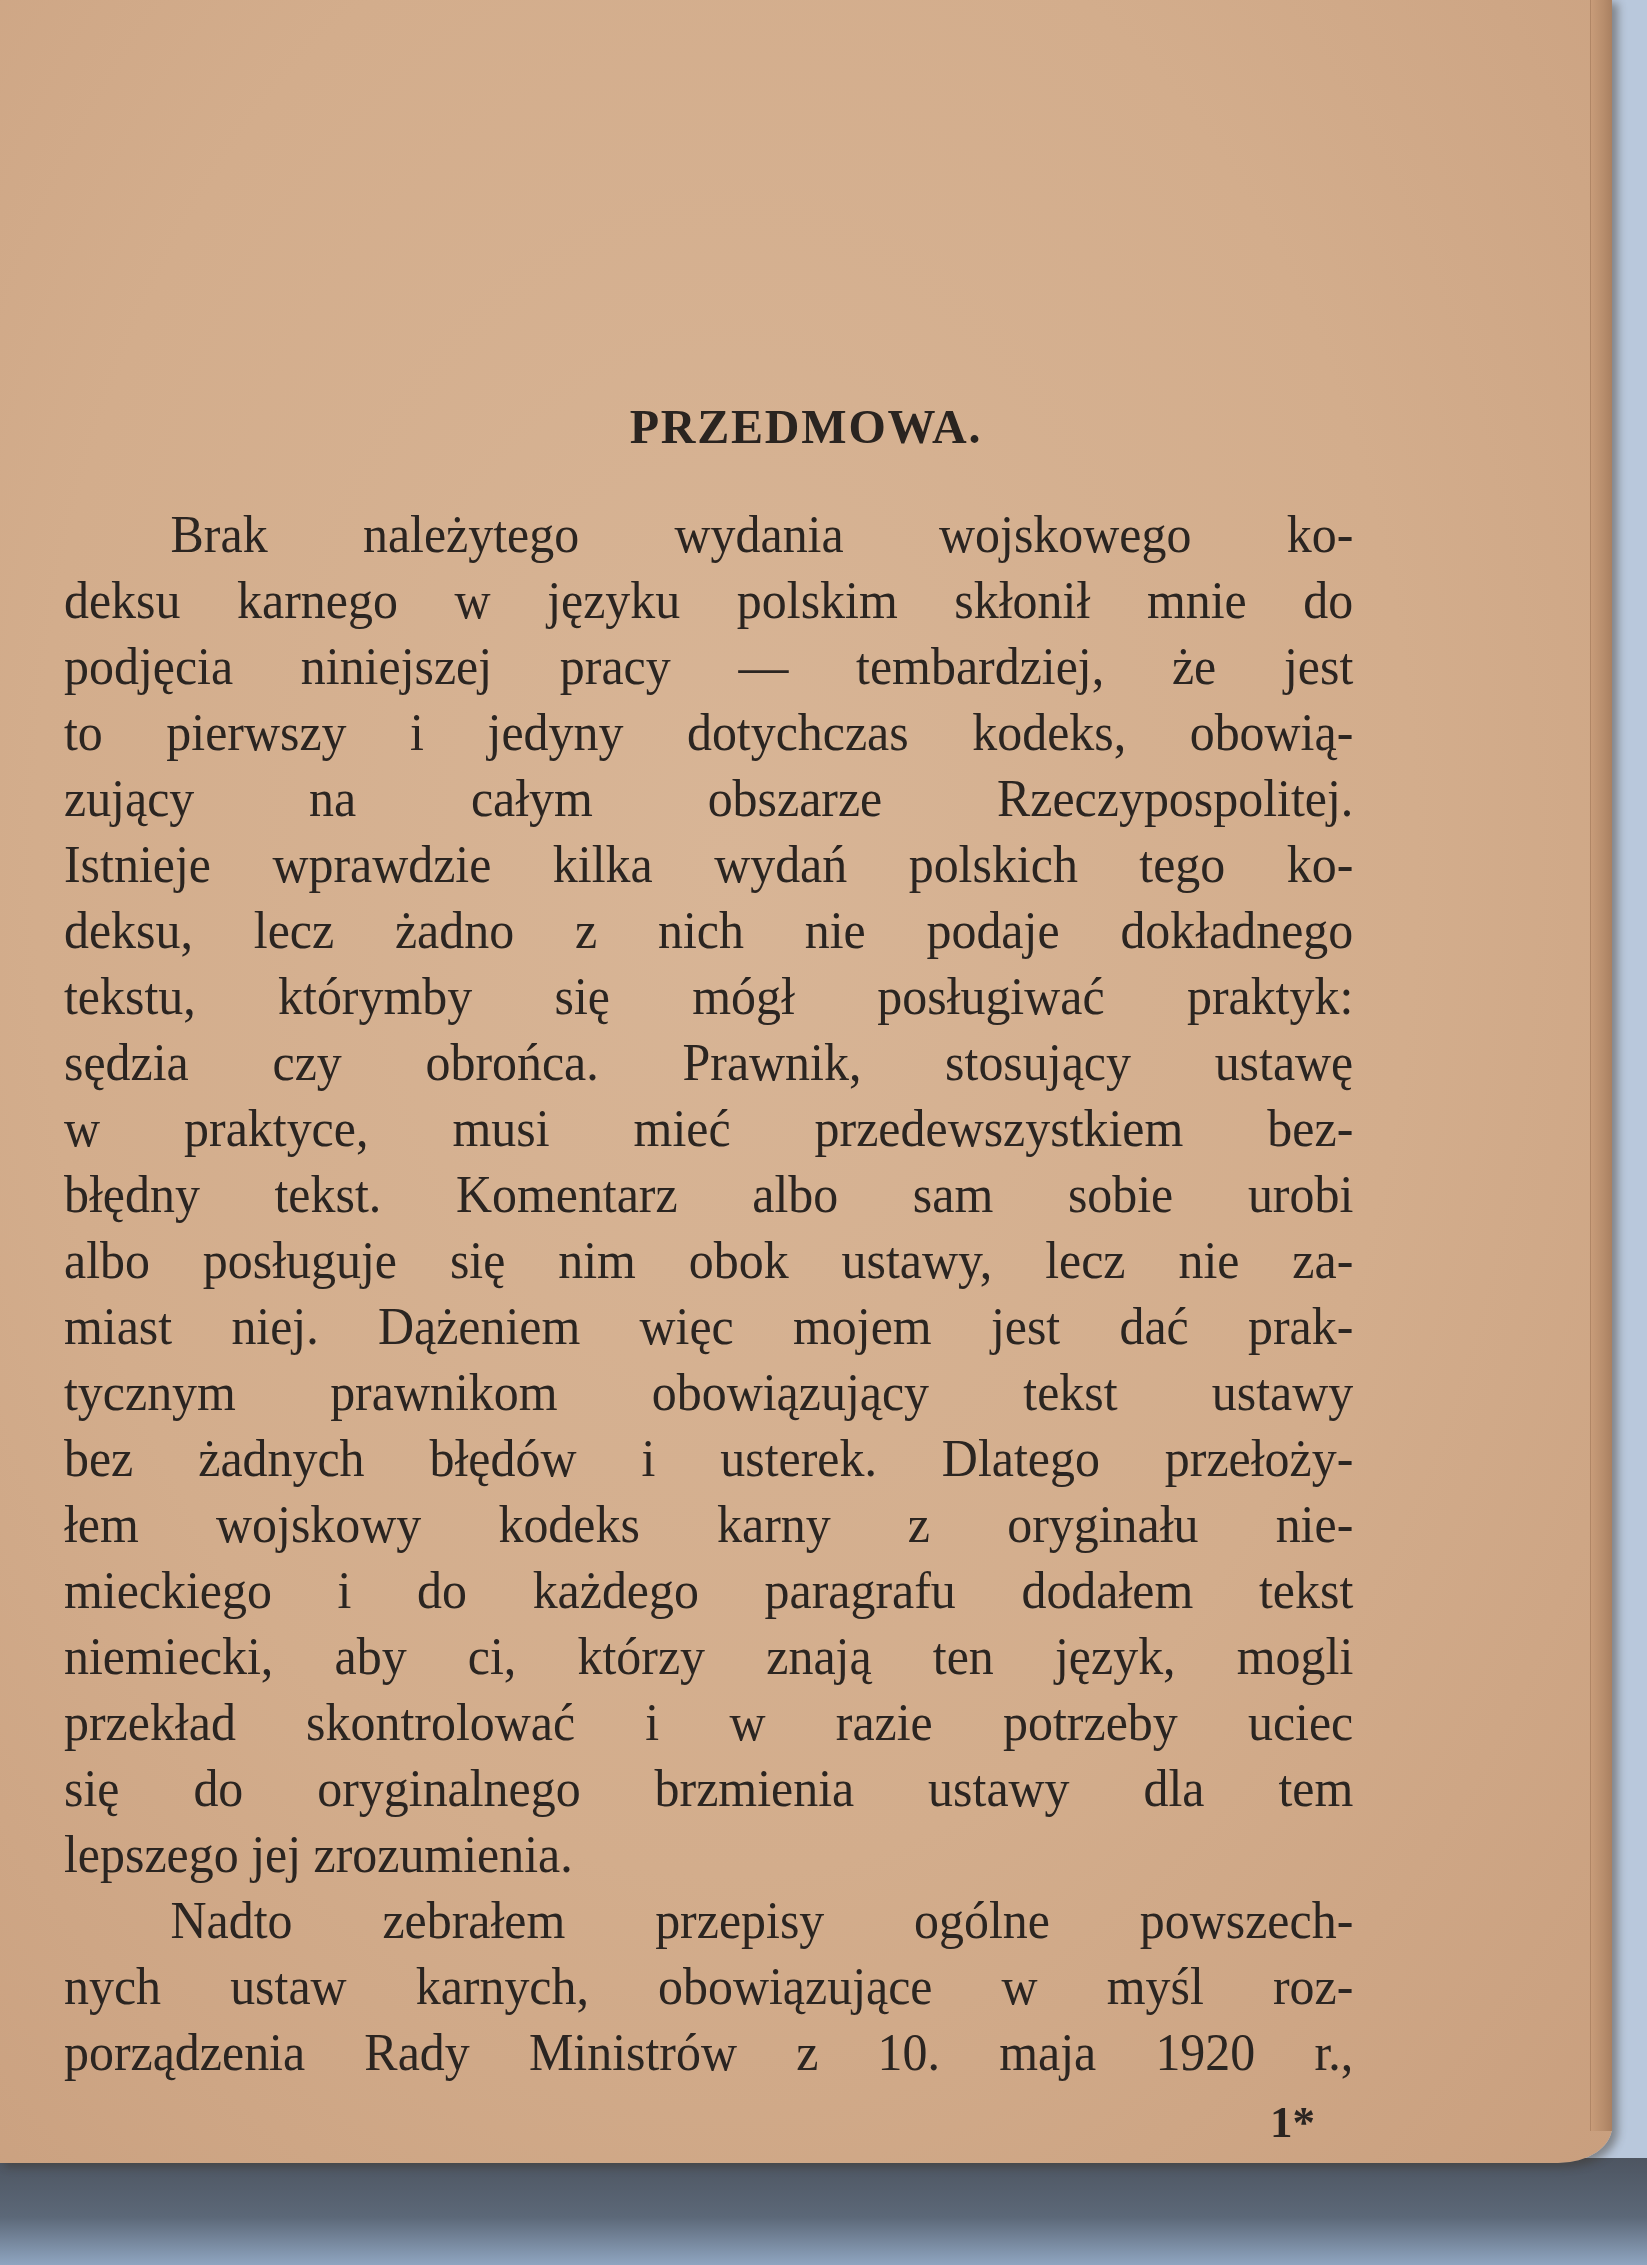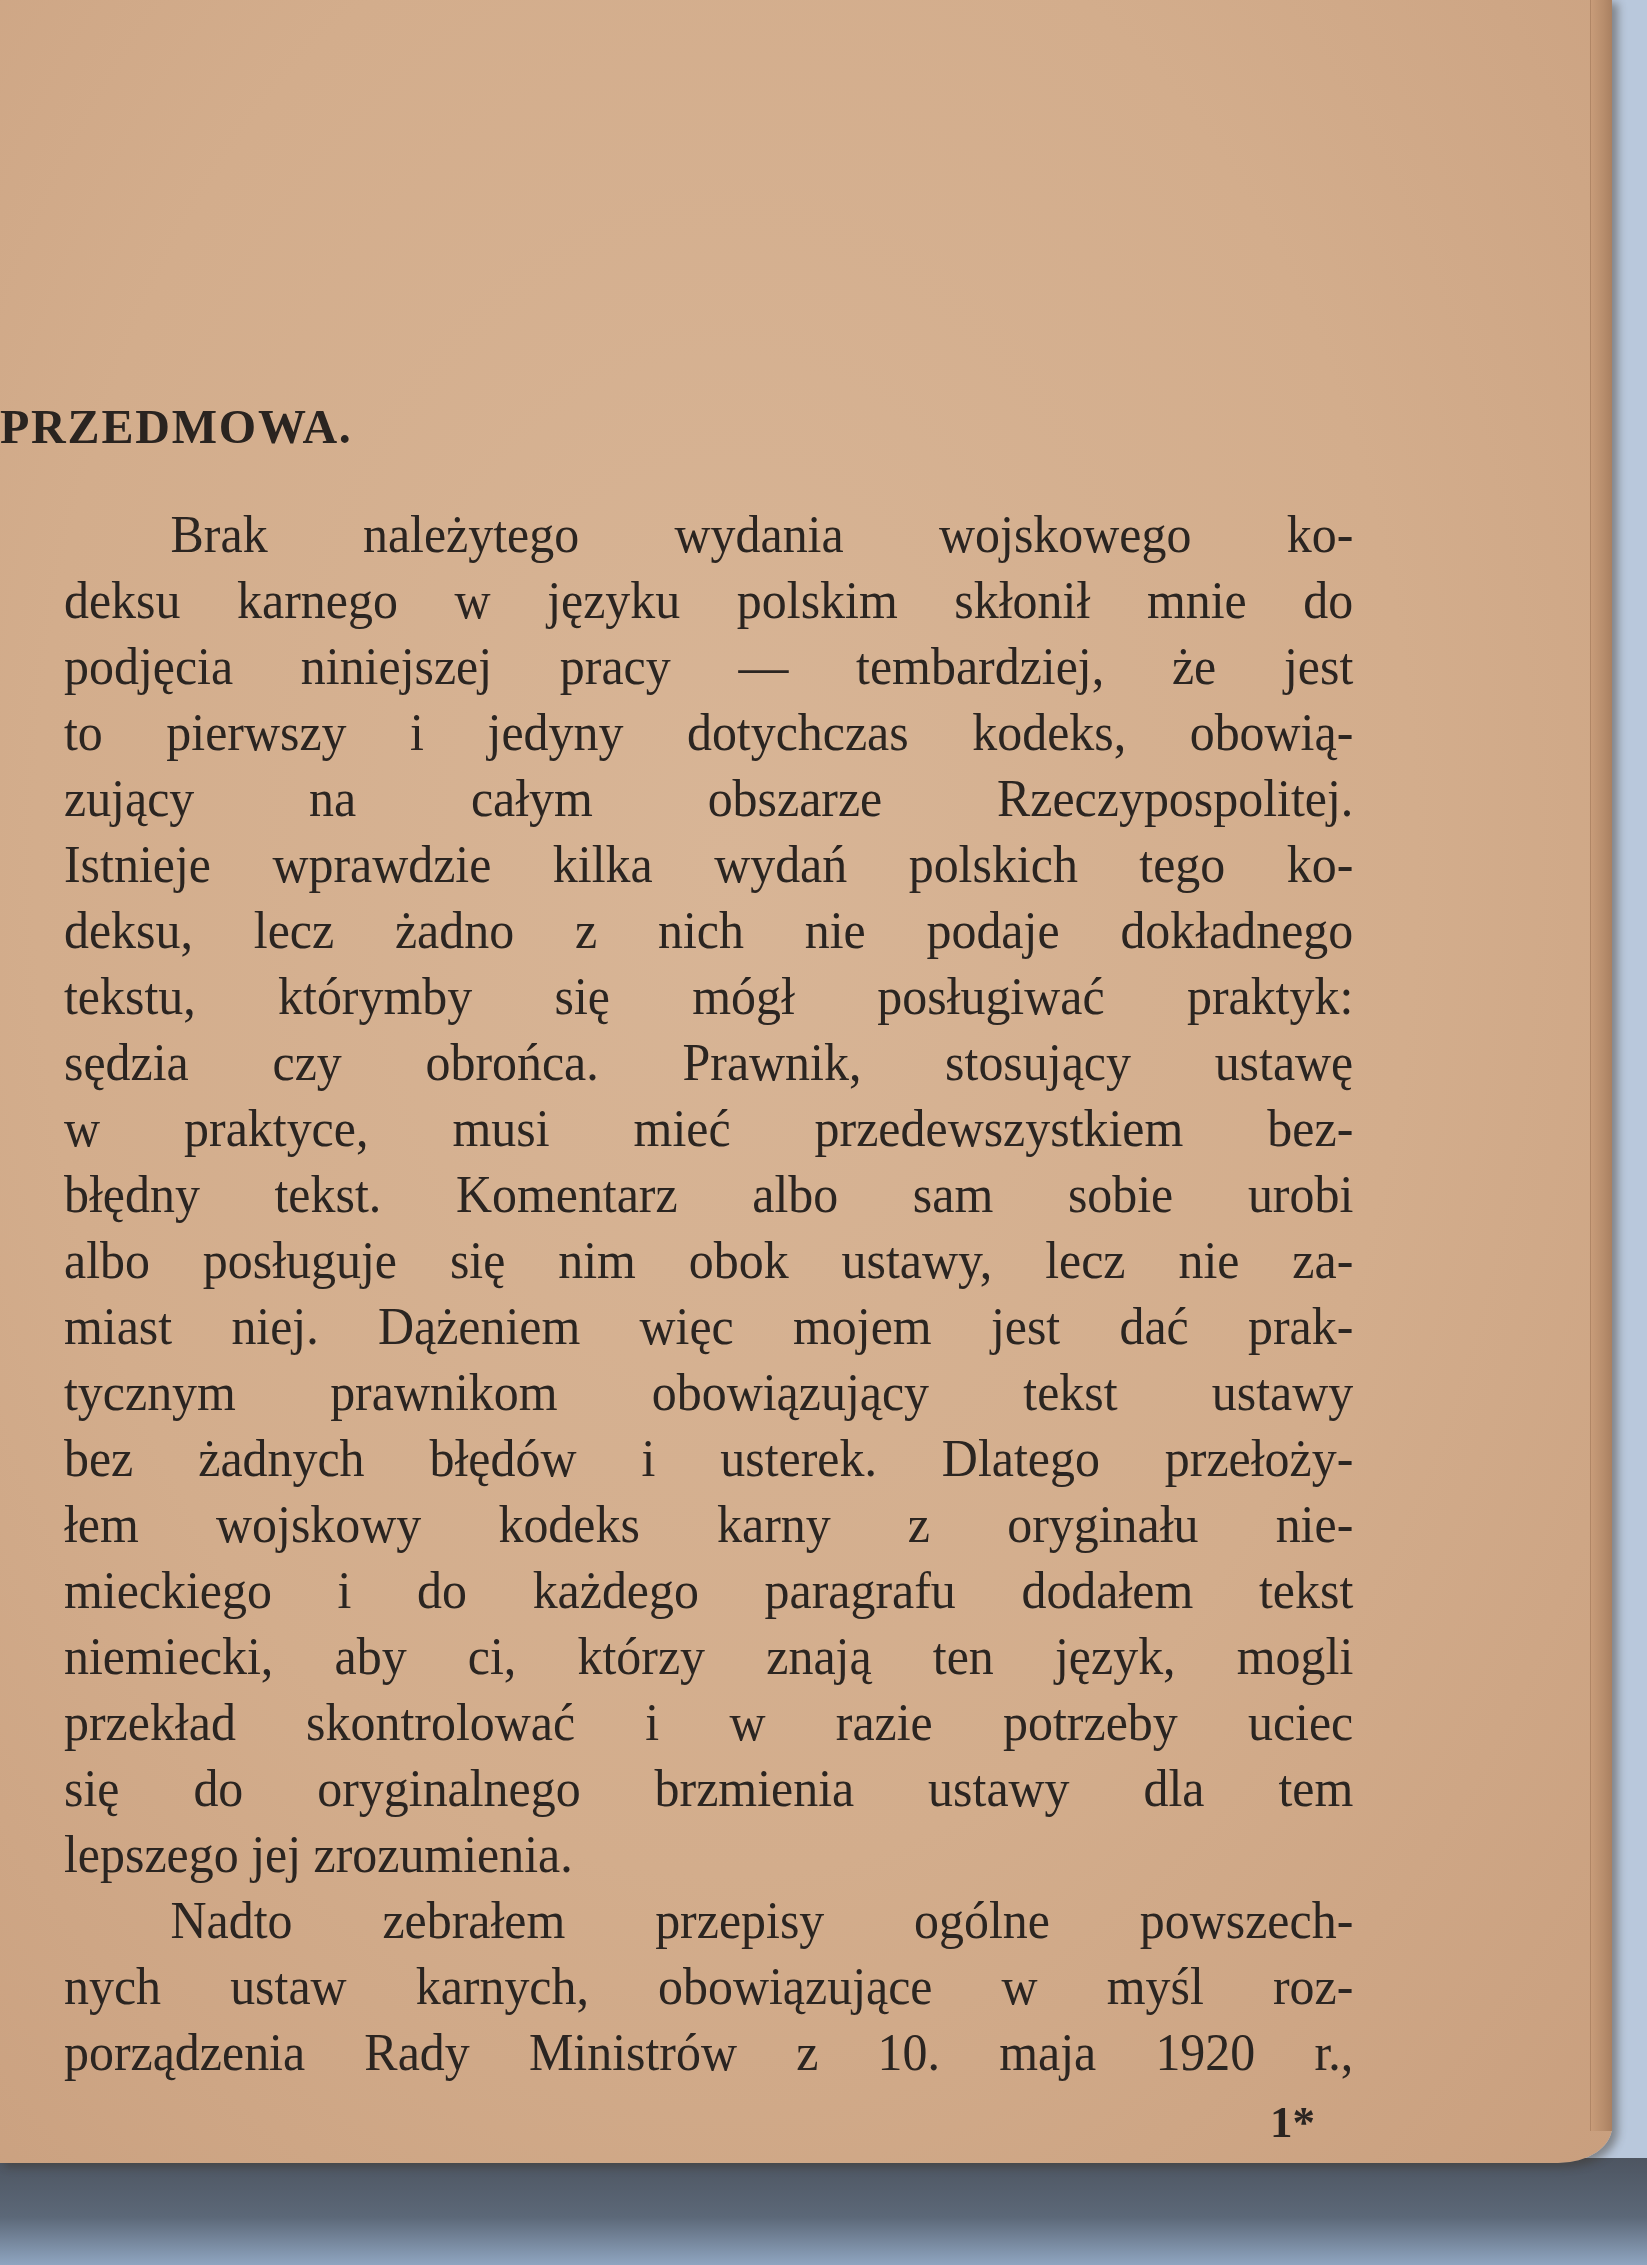--- a/index.html
+++ b/index.html
@@ -19,21 +19,21 @@
       border-bottom-right-radius: 54px 36px;
       box-shadow: 5.4px 3.6px 9px rgba(60,50,40,0.45);
     }
     .page-edge {
       position: absolute; right: 0; top: 0; width: 21.5px; height: 2131px;
       background: linear-gradient(90deg, #c89c79, #b78d6c 60%, #a98061);
       border-left: 1.8px solid #b08666;
     }
     .title {
       position: absolute; left: 0; width: 1612px; top: 399px;
-      text-align: left;
+      text-align: center;
       font-family: "Liberation Serif", serif;
       font-weight: bold;
       font-size: 48px;
       color: #2a2420;
       letter-spacing: 1.8px;
     }
     .text {
       position: absolute; left: 64px; width: 1343px; top: 502px;
       color: #2b2521;
       font-family: "Liberation Serif", serif;

